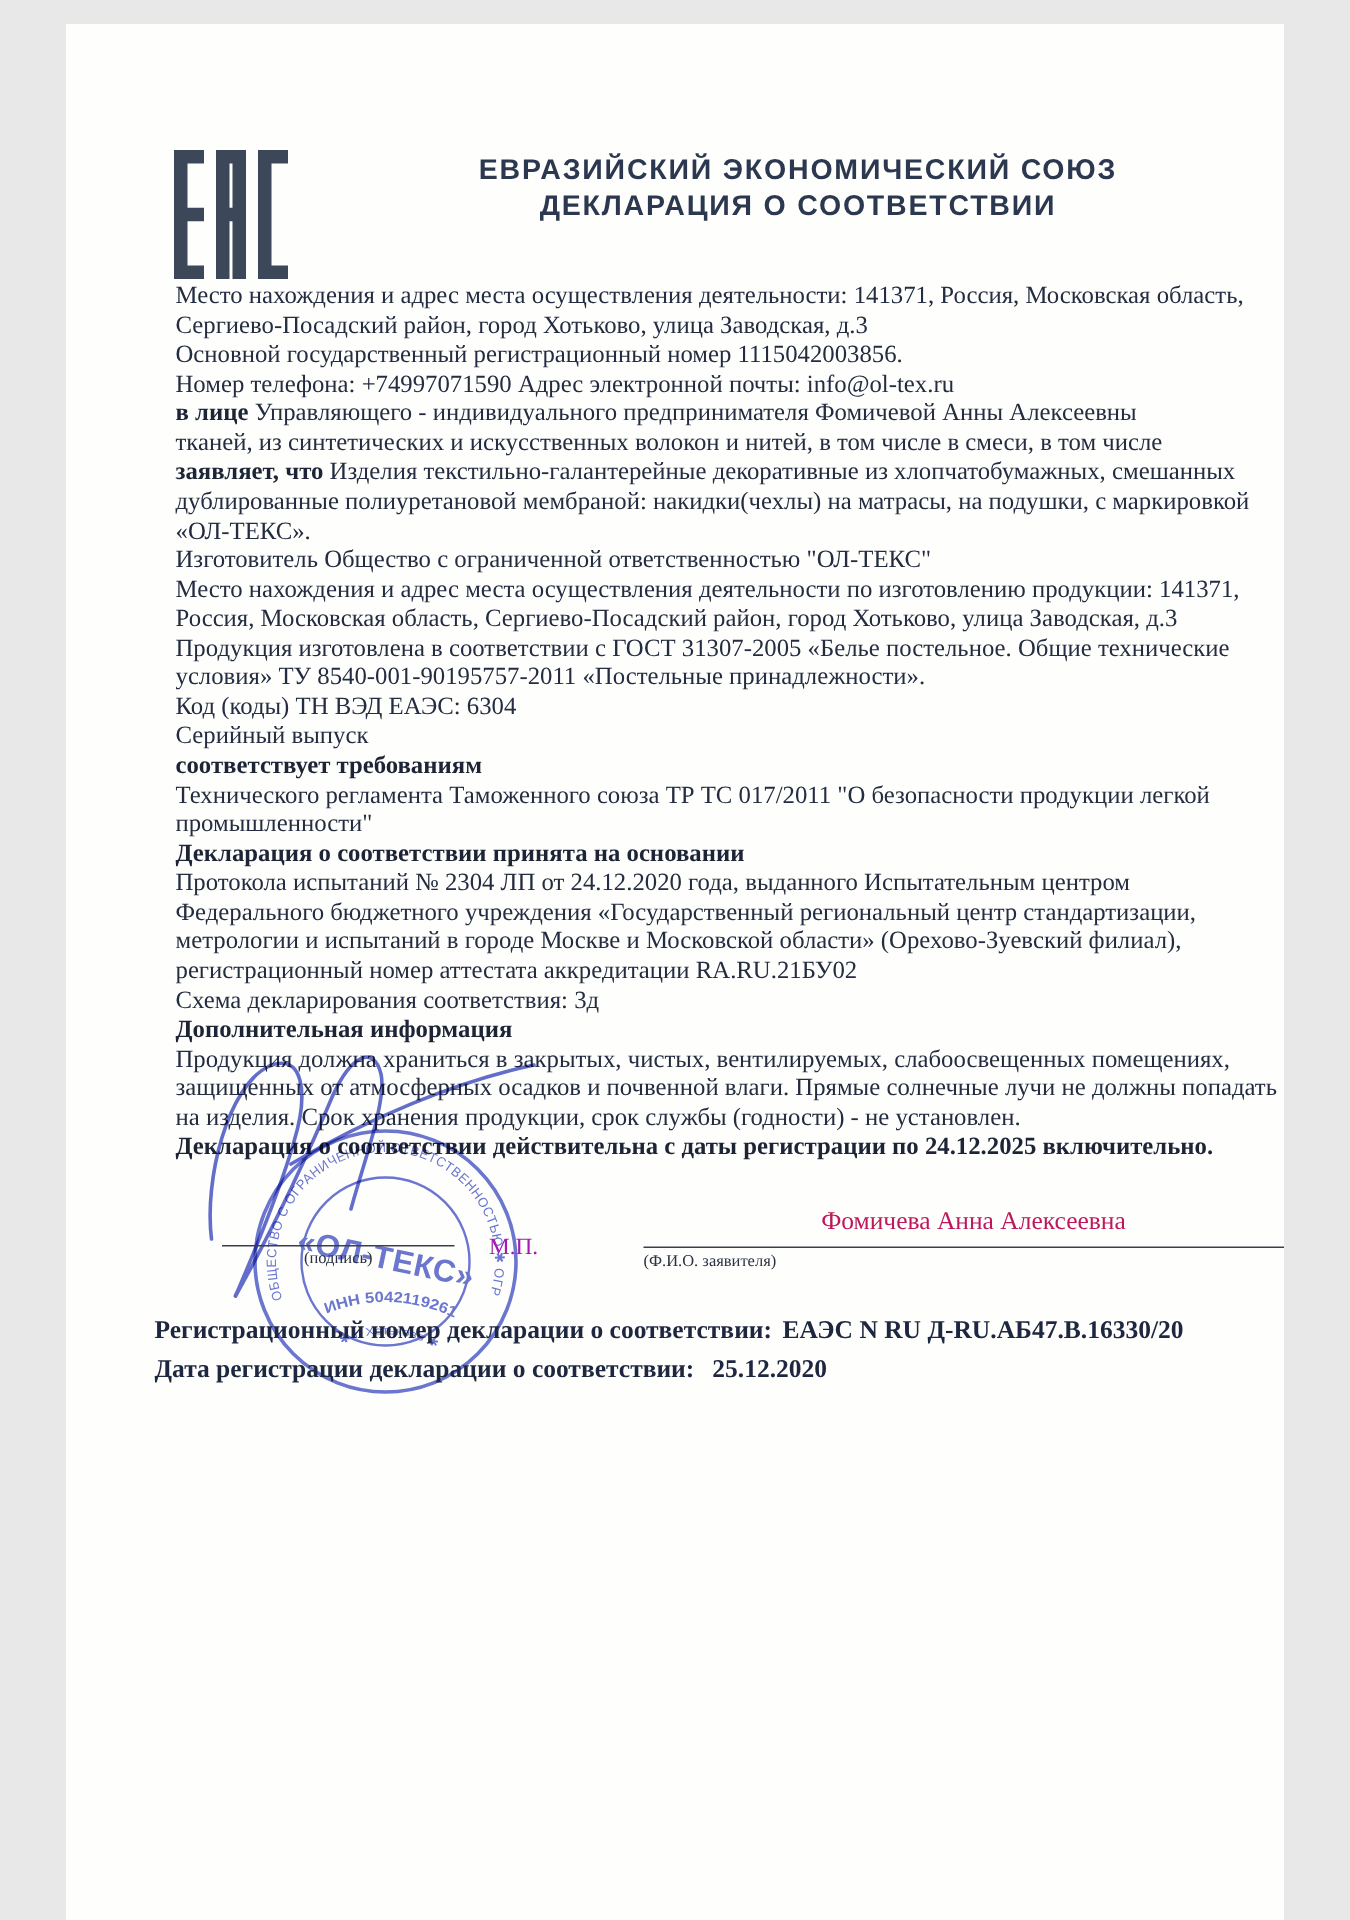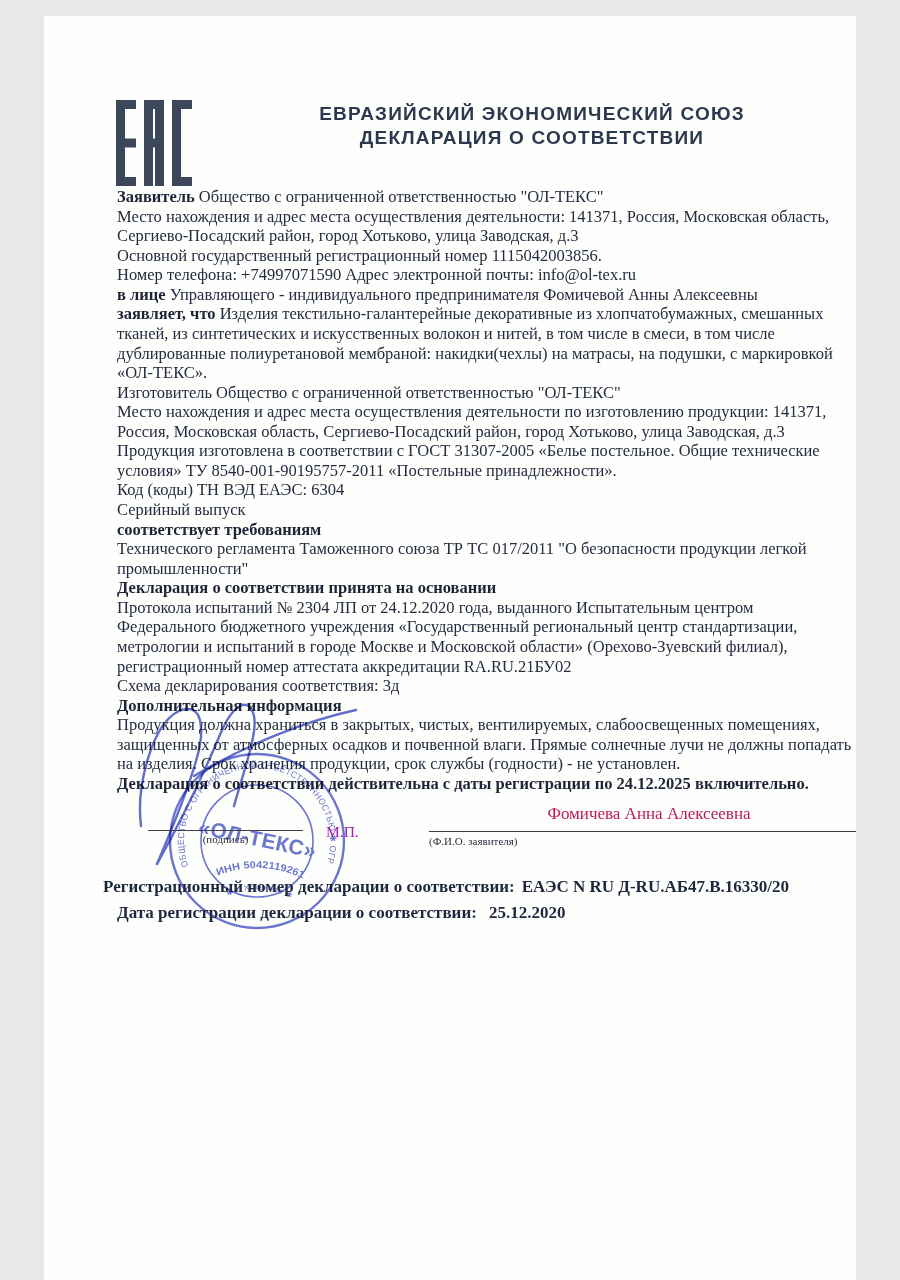--- a/index.html
+++ b/index.html
@@ -22,21 +22,21 @@
   
   .sigline{position:absolute;border-top:1.5px solid #3a3f4a;height:0;}
   .sig-left-line{left:104px;top:814px;width:155px;}
   .sig-right-line{left:385px;top:815px;width:440px;}
   .podpis{position:absolute;left:104px;top:817px;width:155px;text-align:center;font-size:11px;color:#2a3142;}
   .mp{position:absolute;left:282px;top:807px;font-size:15.5px;color:#a21caf;}
   .fio-name{position:absolute;left:385px;top:788px;width:440px;text-align:center;font-size:17px;color:#be185d;}
   .fio-label{position:absolute;left:385px;top:819px;width:440px;text-align:left;font-size:11px;color:#2a3142;}
   
   .reg1{position:absolute;left:59px;top:861px;font-size:17px;font-weight:bold;color:#1e2740;white-space:nowrap;}
-  .reg2{position:absolute;left:73px;top:887px;font-size:17px;font-weight:bold;color:#1e2740;white-space:nowrap;}
+  .reg2{position:absolute;left:59px;top:887px;font-size:17px;font-weight:bold;color:#1e2740;white-space:nowrap;}
   .reg1 .val{margin-left:7px;}
   .reg2 .val{margin-left:12px;}
   
   .stamp-svg{position:absolute;left:120px;top:730px;width:190px;height:190px;mix-blend-mode:multiply;opacity:.82;}
   .sign-svg{position:absolute;left:80px;top:680px;width:260px;height:190px;mix-blend-mode:multiply;opacity:.85;}
   .stamp-text{font-family:"Liberation Sans", sans-serif;}
 </style>
 </head>
 <body>
 
@@ -60,28 +60,27 @@
       <rect x="56" y="77" width="20" height="9"></rect>
     </g>
   </svg>
 
   <div class="title">
     <div>ЕВРАЗИЙСКИЙ ЭКОНОМИЧЕСКИЙ СОЮЗ</div>
     <div>ДЕКЛАРАЦИЯ О СООТВЕТСТВИИ</div>
   </div>
 
   <div class="body-text">
-      <div class="bline"><span class="b">Заявитель </span><span>Общество с ограниченной ответственностью "ОЛ-ТЕКС"</span></div>
       <div class="bline"><span>Место нахождения и адрес места осуществления деятельности: 141371, Россия, Московская  область,</span></div>
       <div class="bline"><span>Сергиево-Посадский район, город Хотьково,  улица Заводская, д.3</span></div>
       <div class="bline"><span>Основной государственный регистрационный номер 1115042003856.</span></div>
       <div class="bline"><span>Номер телефона: +74997071590 Адрес электронной почты: info@ol-tex.ru</span></div>
       <div class="bline"><span class="b">в лице </span><span>Управляющего - индивидуального  предпринимателя Фомичевой Анны Алексеевны</span></div>
+      <div class="bline"><span>тканей, из синтетических и искусственных волокон и нитей, в том числе в смеси, в том числе</span></div>
       <div class="bline"><span class="b">заявляет, что </span><span>Изделия текстильно-галантерейные декоративные из хлопчатобумажных, смешанных</span></div>
-      <div class="bline"><span>тканей, из синтетических и искусственных волокон и нитей, в том числе в смеси, в том числе</span></div>
       <div class="bline"><span>дублированные полиуретановой мембраной: накидки(чехлы) на матрасы, на подушки, с маркировкой</span></div>
       <div class="bline"><span>«ОЛ-ТЕКС».</span></div>
       <div class="bline"><span>Изготовитель Общество с ограниченной ответственностью "ОЛ-ТЕКС"</span></div>
       <div class="bline"><span>Место нахождения и адрес места осуществления деятельности по изготовлению продукции:  141371,</span></div>
       <div class="bline"><span>Россия, Московская  область, Сергиево-Посадский  район, город Хотьково,  улица Заводская, д.3</span></div>
       <div class="bline"><span>Продукция изготовлена в соответствии с ГОСТ 31307-2005 «Белье постельное. Общие технические</span></div>
       <div class="bline"><span>условия» ТУ 8540-001-90195757-2011 «Постельные принадлежности».</span></div>
       <div class="bline"><span>Код (коды) ТН ВЭД ЕАЭС: 6304</span></div>
       <div class="bline"><span>Серийный выпуск</span></div>
       <div class="bline"><span class="b">соответствует требованиям</span></div>

